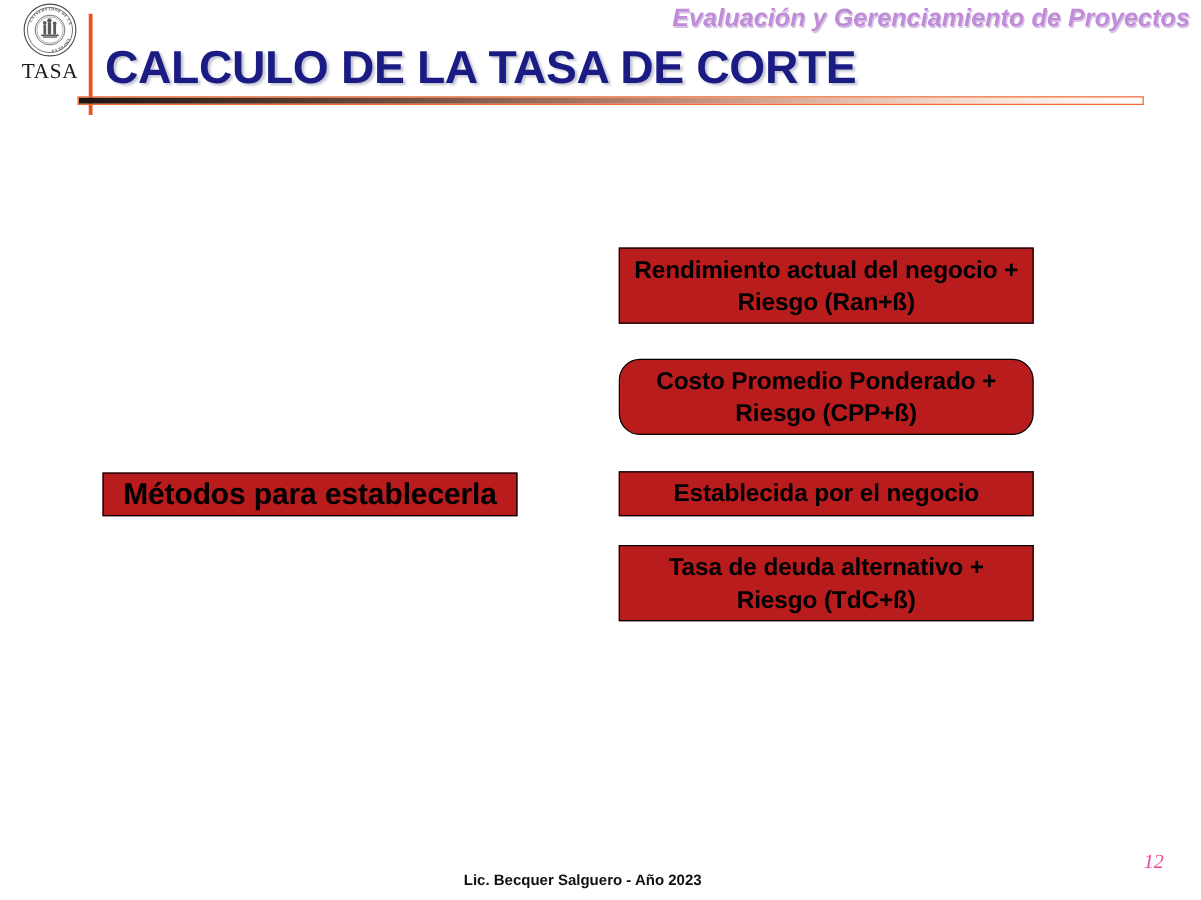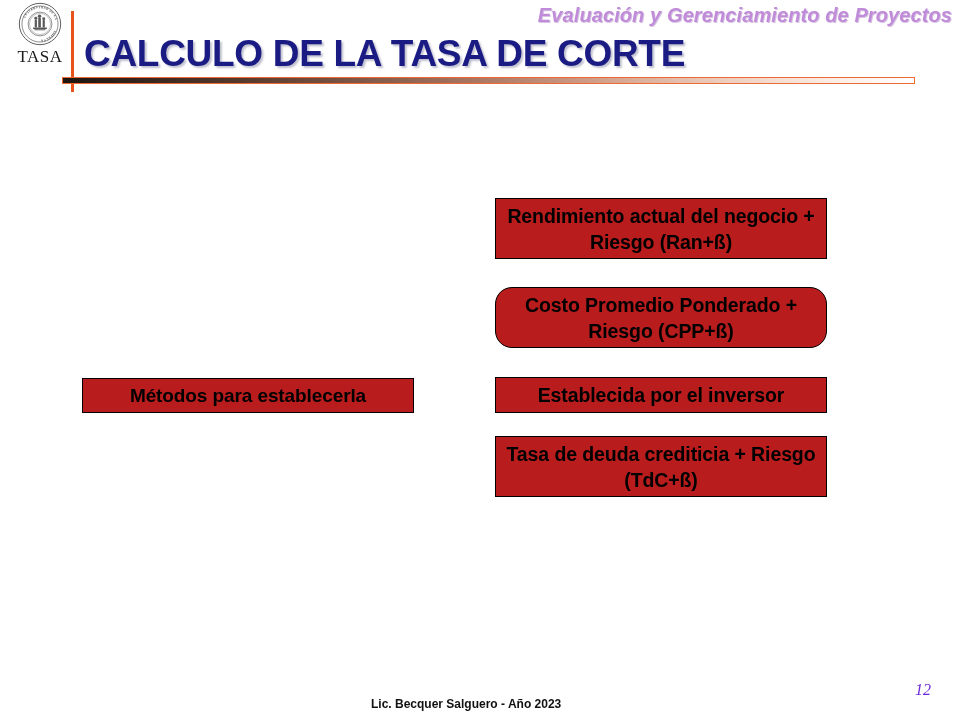--- a/index.html
+++ b/index.html
@@ -121,21 +121,21 @@
     display: flex;
     align-items: center;
     justify-content: center;
     padding: 0 8px;
     letter-spacing: -0.1px;
   }
 
   #box-left {
     left: 82px;  top: 378px;
     width: 332px; height: 35px;
-    font-size: 19px;
+    font-size: 24px;
   }
 
   #box-r1 { left: 495px; top: 198px; width: 332px; height: 61px; }
   #box-r2 { left: 495px; top: 287px; width: 332px; height: 61px; border-radius: 17px; }
   #box-r3 { left: 495px; top: 377px; width: 332px; height: 36px; }
   #box-r4 { left: 495px; top: 436px; width: 332px; height: 61px; }
   #box-r5 { left: 495px; top: 526px; width: 332px; height: 61px; }
 
   
   #footer-credit {
@@ -147,21 +147,21 @@
     color: #111111;
     white-space: nowrap;
   }
   #footer-pagenum {
     position: absolute;
     left: 915px;
     top: 681px;
     font-family: "Liberation Serif", serif;
     font-style: italic;
     font-size: 16px;
-    color: #6d28d9;
+    color: #ec4899;
   }
 </style>
 </head>
 <body>
 
 <div id="slide-header">
 
   <div id="logo-block">
     <svg id="logo-seal" viewBox="0 0 100 100">
       <circle cx="50" cy="50" r="47" fill="none" stroke="#4a4a4a" stroke-width="2"></circle>
@@ -216,20 +216,20 @@
 </div>
 
 <div id="diagram">
 
   <div class="flow-box" id="box-left">Métodos para establecerla</div>
 
   <div class="flow-box" id="box-r1">Rendimiento actual del negocio + Riesgo (Ran+ß)</div>
 
   <div class="flow-box" id="box-r2">Costo Promedio Ponderado + Riesgo (CPP+ß)</div>
 
-  <div class="flow-box" id="box-r3">Establecida por el inversor</div>
-
-  <div class="flow-box" id="box-r4">Tasa de deuda crediticia + Riesgo (TdC+ß)</div>
+  <div class="flow-box" id="box-r3">Establecida por el negocio</div>
+
+  <div class="flow-box" id="box-r4">Tasa de deuda alternativo + Riesgo (TdC+ß)</div>
 
 </div>
 
 <div id="footer-credit">Lic. Becquer Salguero - Año 2023</div>
 <div id="footer-pagenum">12</div>
 
 </body></html>

